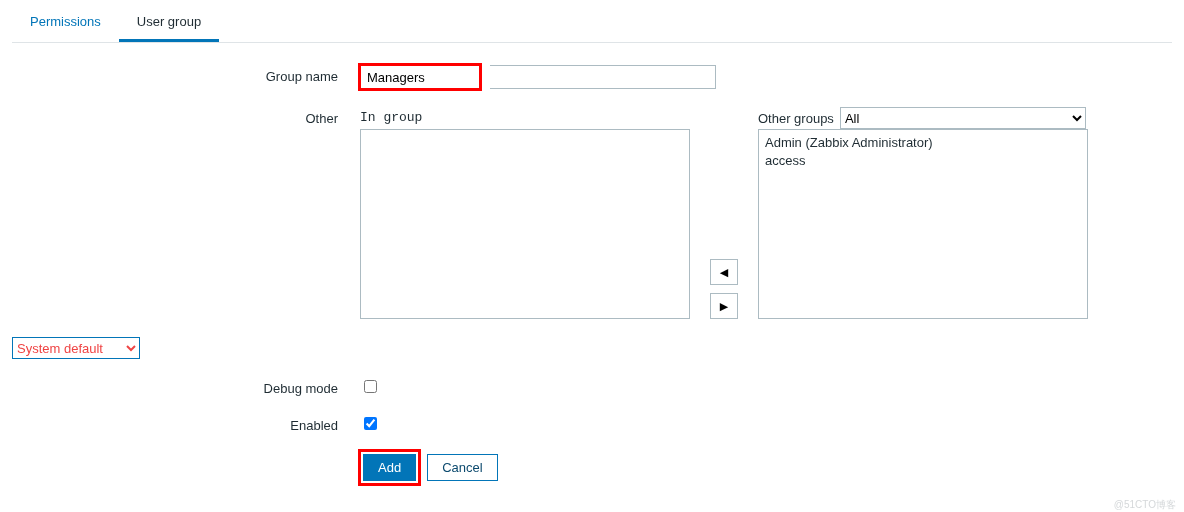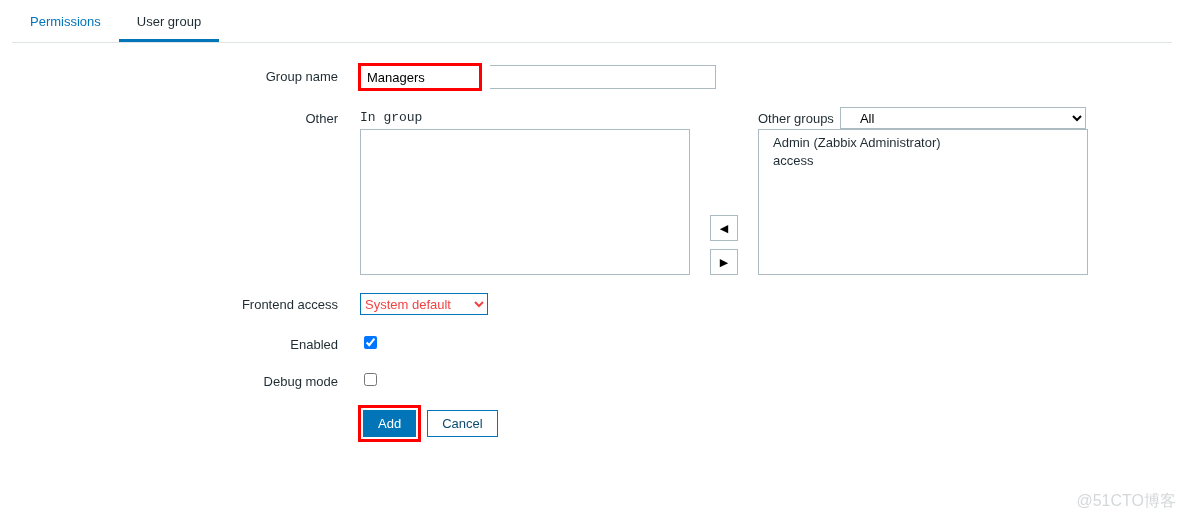--- a/index.html
+++ b/index.html
@@ -7,37 +7,37 @@
   .wrap { width: 1184px; height: 512px; position: relative; padding: 0 12px; }
   .tabs { display: flex; border-bottom: 1px solid #dfe4e7; margin-top: 6px; }
   .tab { padding: 8px 18px 10px 18px; color: #0275b8; cursor: pointer; }
   .tab.active { border-bottom: 3px solid #0275b8; color: #1f2c33; }
   .form { margin-top: 22px; width: 1100px; }
   .row { display: flex; align-items: flex-start; margin-bottom: 18px; }
   .label { width: 348px; text-align: right; padding-right: 22px; padding-top: 4px; color: #1f2c33; }
   .field { flex: 1; display: flex; align-items: flex-end; gap: 20px; }
   .highlight-red { outline: 3px solid #ff0000; outline-offset: -1px; }
   input[type="text"] { width: 350px; height: 24px; border: 1px solid #acbbc2; padding: 2px 6px; font: inherit; }
-  .listbox { width: 330px; height: 146px; border: 1px solid #acbbc2; overflow-y: scroll; padding: 4px 14px; background: #fff; }
+  .listbox { width: 330px; height: 190px; border: 1px solid #acbbc2; overflow-y: scroll; padding: 4px 6px; background: #fff; }
   .listbox div { line-height: 18px; }
   .list-col { display: flex; flex-direction: column; font-family: Liberation Mono, monospace; }
   .list-col .col-title { margin-bottom: 4px; padding-top: 2px; }
   .arrows { display: flex; flex-direction: column; justify-content: center; gap: 8px; margin-top: 58px; }
   .arrow-btn { width: 28px; height: 26px; border: 1px solid #acbbc2; background: #fff; text-align: center; font-size: 11px; cursor: pointer; padding: 0; }
   .other-col { display: flex; flex-direction: column; }
   .other-top { display: flex; align-items: center; gap: 6px; }
   select { border: 1px solid #acbbc2; background: #fff; font: inherit; height: 22px; }
-  .select-all { width: 246px; padding-left: 15px; }
+  .select-all { width: 246px; }
   .select-frontend { width: 128px; color: #ef4444; border-color: #0275b8; }
   .btn { padding: 5px 14px; font: inherit; cursor: pointer; }
   .btn-primary { background: #0275b8; color: #fff; border: 1px solid #0275b8; }
   .btn-secondary { background: #fff; color: #0c4a6e; border: 1px solid #0275b8; }
   .actions { display: flex; align-items: center; gap: 8px; margin-left: 348px; }
   .add-wrap { display:inline-block; padding:3px; }
-  .watermark { position: absolute; right: 8px; bottom: 6px; color: #d5d8da; font-size: 16px; }
+  .watermark { position: absolute; right: 8px; bottom: 6px; color: #d5d8da; font-size: 10px; }
 </style>
 </head>
 <body>
 <div class="wrap">
 
 <div class="tabs">
   <div class="tab">Permissions</div>
   <div class="tab active">User group</div>
 </div>
 
@@ -73,39 +73,38 @@
         </div>
         <div class="listbox">
           <div>Admin (Zabbix Administrator)</div>
           <div>access</div>
         </div>
       </div>
     </div>
   </div>
 
   <div class="row">
-    <div class="label">Frontend access</div>
     <div class="field">
       <select class="select-frontend">
         <option>System default</option>
       </select>
     </div>
   </div>
 
   <div class="row">
-    <div class="label">Enabled</div>
+    <div class="label">Debug mode</div>
     <div class="field">
-      <input type="checkbox" checked="" style="">
+      <input type="checkbox" style="">
     </div>
   </div>
 
   <div class="row">
-    <div class="label">Debug mode</div>
+    <div class="label">Enabled</div>
     <div class="field">
-      <input type="checkbox" style="">
+      <input type="checkbox" checked="" style="">
     </div>
   </div>
 
   <div class="actions">
     <span class="add-wrap highlight-red">
       <button class="btn btn-primary">Add</button>
     </span>
     <button class="btn btn-secondary">Cancel</button>
   </div>
 

